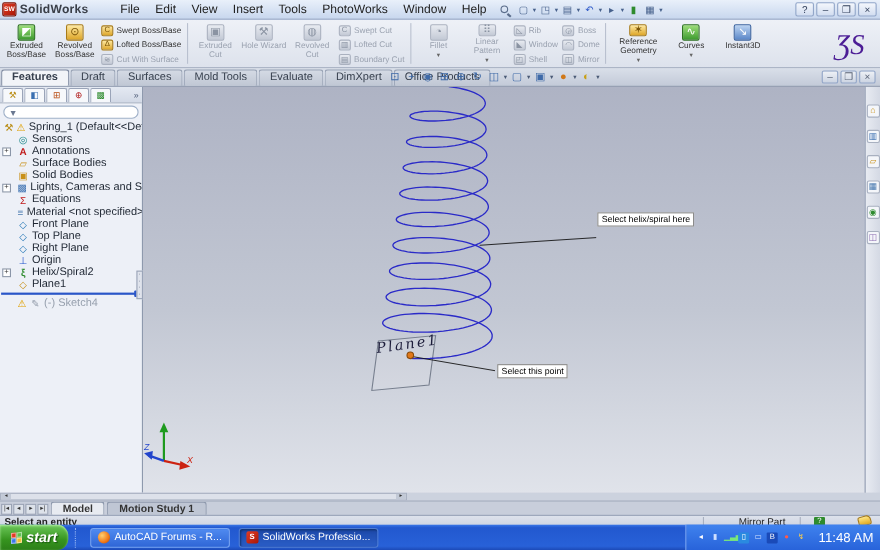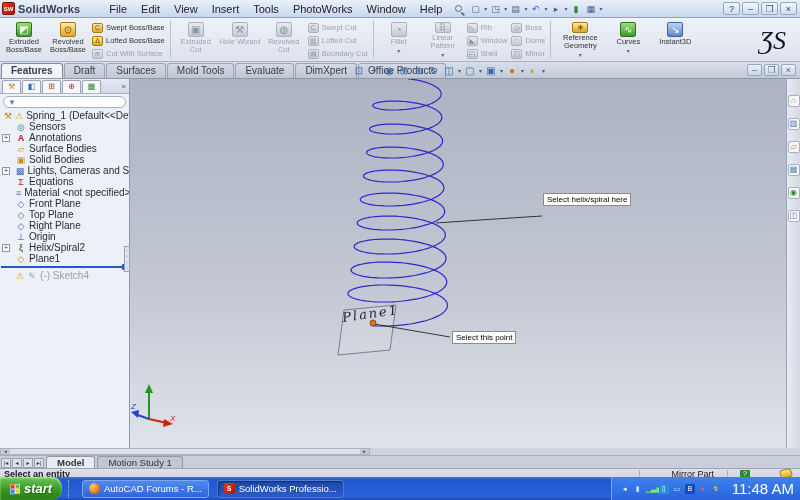--- a/index.html
+++ b/index.html
@@ -27,21 +27,21 @@
   .rlg .ric{width:16px;height:15px;border-radius:2px;margin-bottom:1px;display:flex;align-items:center;justify-content:center;font-size:10px;}
   .rcol{display:flex;flex-direction:column;justify-content:flex-start;padding-top:2px;}
   .rsm{display:flex;align-items:center;gap:3px;font-size:7.5px;color:#333;height:13px;white-space:nowrap;padding:0 2px;border-radius:2px;}
   .rsm .ricS{width:11px;height:10px;border-radius:2px;display:flex;align-items:center;justify-content:center;font-size:7px;}
   .ic-green{background:linear-gradient(#9ede7a,#3d9b2f);border:1px solid #2c7220;color:#fff;}
   .ic-gold{background:linear-gradient(#ffe9a0,#dda62a);border:1px solid #a87b17;color:#7a5408;}
   .ic-blue{background:linear-gradient(#bcd4f2,#5b87c8);border:1px solid #3c64a0;color:#fff;}
   .ic-gray{background:linear-gradient(#e8ebf1,#c3c9d5);border:1px solid #aab1bf;color:#8a93a2;}
   .disabled{color:#9aa2b0 !important;}
   .dropcaret{font-size:6px;color:#666;margin-top:1px;}
-  .dslogo{position:absolute;right:14px;top:26px;font-size:26px;font-style:italic;color:#0f172a;font-family:"Liberation Serif",serif;}
+  .dslogo{position:absolute;right:14px;top:26px;font-size:26px;font-style:italic;color:#4c1d95;font-family:"Liberation Serif",serif;}
 
   
   .tabrow{top:62px;left:0;width:800px;height:17px;background:linear-gradient(180deg,#d9dfe9,#c3cad8);border-bottom:1px solid #8e99ad;display:flex;align-items:flex-end;}
   .ctab{font-size:10px;color:#37404e;padding:1px 9px 2px;border:1px solid #9aa4b6;border-bottom:none;border-radius:3px 3px 0 0;background:linear-gradient(#d4dae4,#c0c7d4);margin-left:1px;white-space:nowrap;}
   .ctab.active{background:#f2f4f8;font-weight:bold;border-color:#7f8aa0;}
   .headsup{position:absolute;left:352px;top:1px;display:flex;align-items:center;gap:1px;}
   .hico{width:14px;height:14px;display:flex;align-items:center;justify-content:center;font-size:10px;color:#3f6aa8;}
   .hcaret{font-size:6px;color:#4a5a75;margin:0 1px;}
   .docwin{position:absolute;right:4px;top:2px;display:flex;gap:2px;}
   .docwin .wbtn{width:15px;height:12px;background:linear-gradient(#eef1f6,#ccd4e2);color:#5a6476;}
@@ -71,40 +71,40 @@
   
   .taskpane{top:79px;left:786px;width:14px;height:369px;background:linear-gradient(90deg,#e8ebf2,#d4d9e4);border-left:1px solid #9aa4b8;display:flex;flex-direction:column;align-items:center;padding-top:16px;gap:11px;}
   .tpico{width:12px;height:12px;border:1px solid #a8b0c0;border-radius:2px;background:#f4f6fa;font-size:8px;line-height:10px;text-align:center;}
 
   
   .bottomstrip{top:448px;left:0;width:800px;height:7px;background:#ccd2de;}
   .hscroll{position:absolute;left:0;top:0;width:370px;height:7px;background:#dde1ea;border:1px solid #aab2c2;display:flex;justify-content:space-between;}
   .sarrow{width:9px;height:5px;background:#c2c9d6;font-size:5px;line-height:5px;text-align:center;color:#333;}
   .doctabs{top:455px;left:0;width:800px;height:13px;background:#c8cedb;border-top:1px solid #a6aebf;display:flex;align-items:flex-end;font-size:9.5px;}
   .navbtn{width:10px;height:10px;border:1px solid #99a2b4;background:#dde2ea;font-size:6px;line-height:9px;text-align:center;color:#333;margin-left:1px;}
-  .dtab{padding:0 10px;height:12px;line-height:12px;border:1px solid #8e99ad;border-bottom:none;border-radius:3px 3px 0 0;margin-left:2px;background:#bfc6d4;color:#333;}
+  .dtab{padding:0 10px;height:12px;line-height:12px;border:1px solid #8e99ad;border-bottom:none;border-radius:3px 3px 0 0;margin-left:2px;background:#bfc6d4;color:#333;font-weight:bold;}
   .dtab.active{background:#e8ebf1;font-weight:bold;}
   .statusbar{top:468px;left:0;width:800px;height:10px;background:linear-gradient(#dde2ec,#cfd5e2);border-top:1px solid #9aa4b8;font-size:9px;line-height:10px;color:#222;}
   .statusdiv{position:absolute;top:1px;width:1px;height:8px;background:#a8b0c0;}
   .qm{position:absolute;right:50px;top:1px;width:10px;height:8px;background:#2e8b2e;color:#fff;font-size:7px;line-height:8px;text-align:center;border-radius:1px;}
   .tag{position:absolute;right:8px;top:0;width:12px;height:9px;background:linear-gradient(#ffe680,#e0a820);border:1px solid #a87b17;border-radius:2px 4px 2px 2px;transform:rotate(-15deg);}
 
   
   .taskbar{top:477px;left:0;width:800px;height:23px;background:linear-gradient(180deg,#3a77e8 0%,#2258cf 12%,#2861d8 85%,#1c4ab8 100%);display:flex;align-items:center;}
   .startbtn{height:23px;width:62px;background:linear-gradient(180deg,#6cc85a,#36941f 60%,#2c7f18);border-radius:0 10px 10px 0;display:flex;align-items:center;justify-content:center;gap:4px;color:#fff;font-weight:bold;font-style:italic;font-size:13px;text-shadow:1px 1px 1px #1a5a10;box-shadow:inset 0 1px 2px #b8f0a8;}
   .flag{width:10px;height:10px;display:grid;grid-template-columns:5px 5px;grid-template-rows:5px 5px;transform:skewY(-6deg);}
   .flag span{border:0.5px solid rgba(255,255,255,.5);}
   .qlsep{width:6px;height:18px;margin-left:6px;border-left:1px dotted #9ab8f4;}
   .taskitem{height:18px;margin-left:8px;padding:0 6px;display:flex;align-items:center;gap:4px;font-size:9.5px;color:#fff;background:linear-gradient(#4f8af0,#2f66d6);border:1px solid #7aa6f2;border-radius:3px;white-space:nowrap;overflow:hidden;}
   .taskitem.active{background:linear-gradient(#1c48a8,#2b5ec8);box-shadow:inset 1px 1px 2px #10306e;border-color:#4f7cd0;}
   .ffico{width:11px;height:11px;border-radius:50%;background:radial-gradient(circle at 35% 35%,#ffd070,#f07818 60%,#a84808);}
   .swico{width:11px;height:11px;border-radius:2px;background:linear-gradient(135deg,#e23b24,#a81808);color:#fff;font-size:7px;font-weight:bold;text-align:center;line-height:11px;}
   .tray{margin-left:auto;height:23px;display:flex;align-items:center;gap:3px;padding:0 6px 0 8px;background:linear-gradient(180deg,#3f82ee,#2863da);border-left:1px solid #7aa6f2;}
   .trico{width:10px;height:10px;font-size:7px;line-height:10px;text-align:center;color:#fff;border-radius:1px;}
-  .clock{color:#fff;font-size:15px;margin-left:8px;}
+  .clock{color:#fff;font-size:12px;margin-left:8px;}
 </style>
 </head>
 <body>
 
 <div id="screen">
 
   <div class="abs titlebar">
     <span class="swlogo">SW</span>
     <span class="appname">SolidWorks</span>
     <span class="menu-item">File</span>

